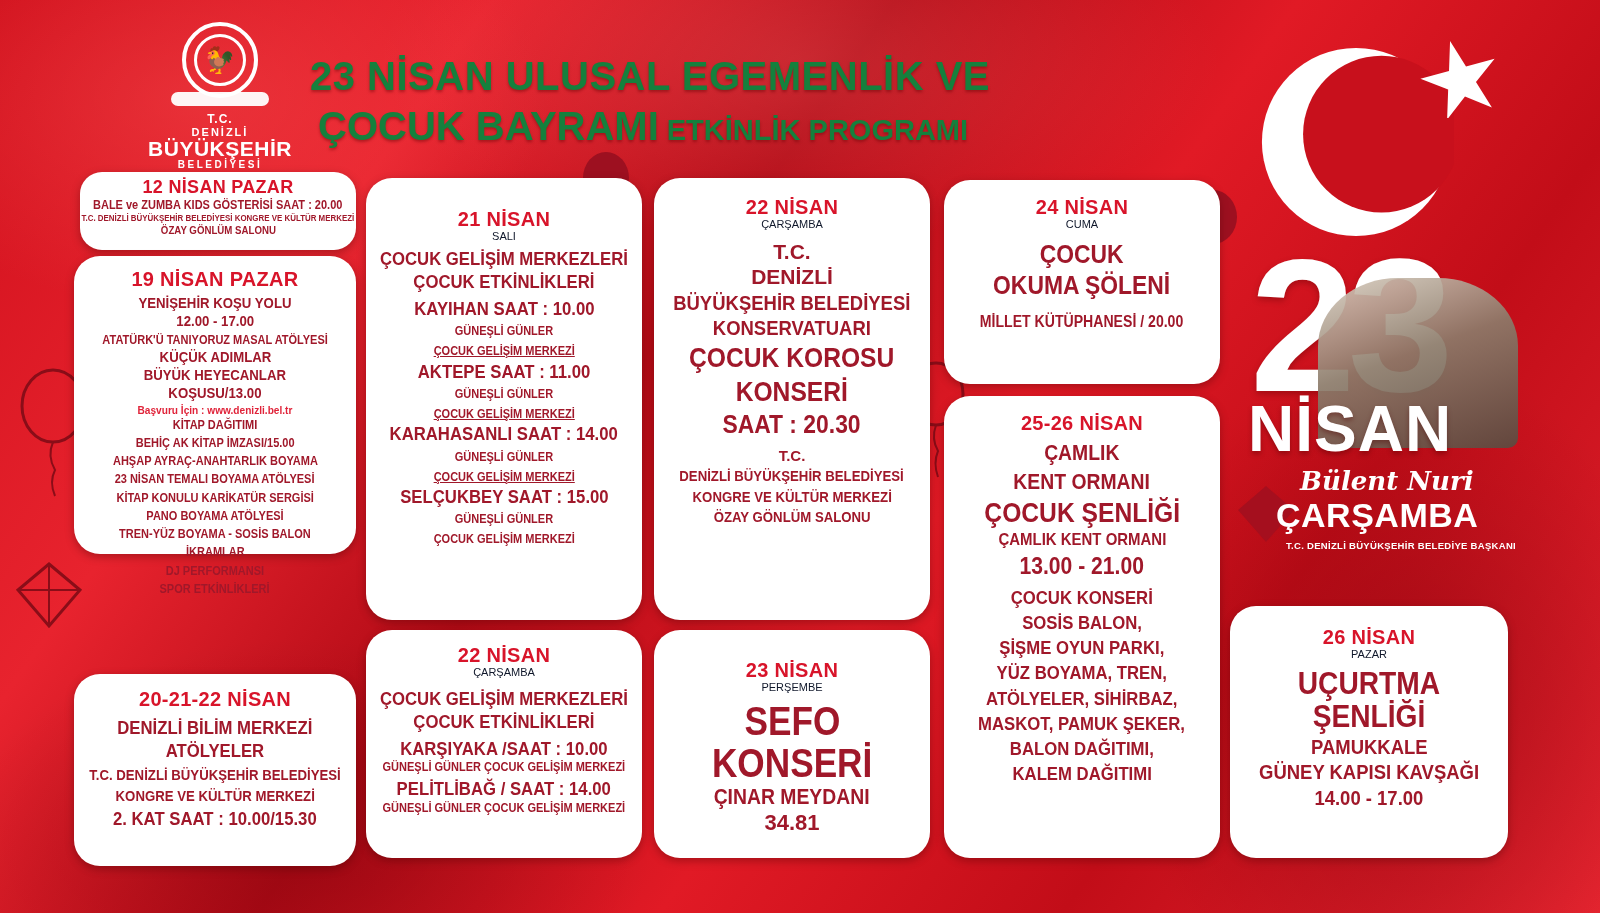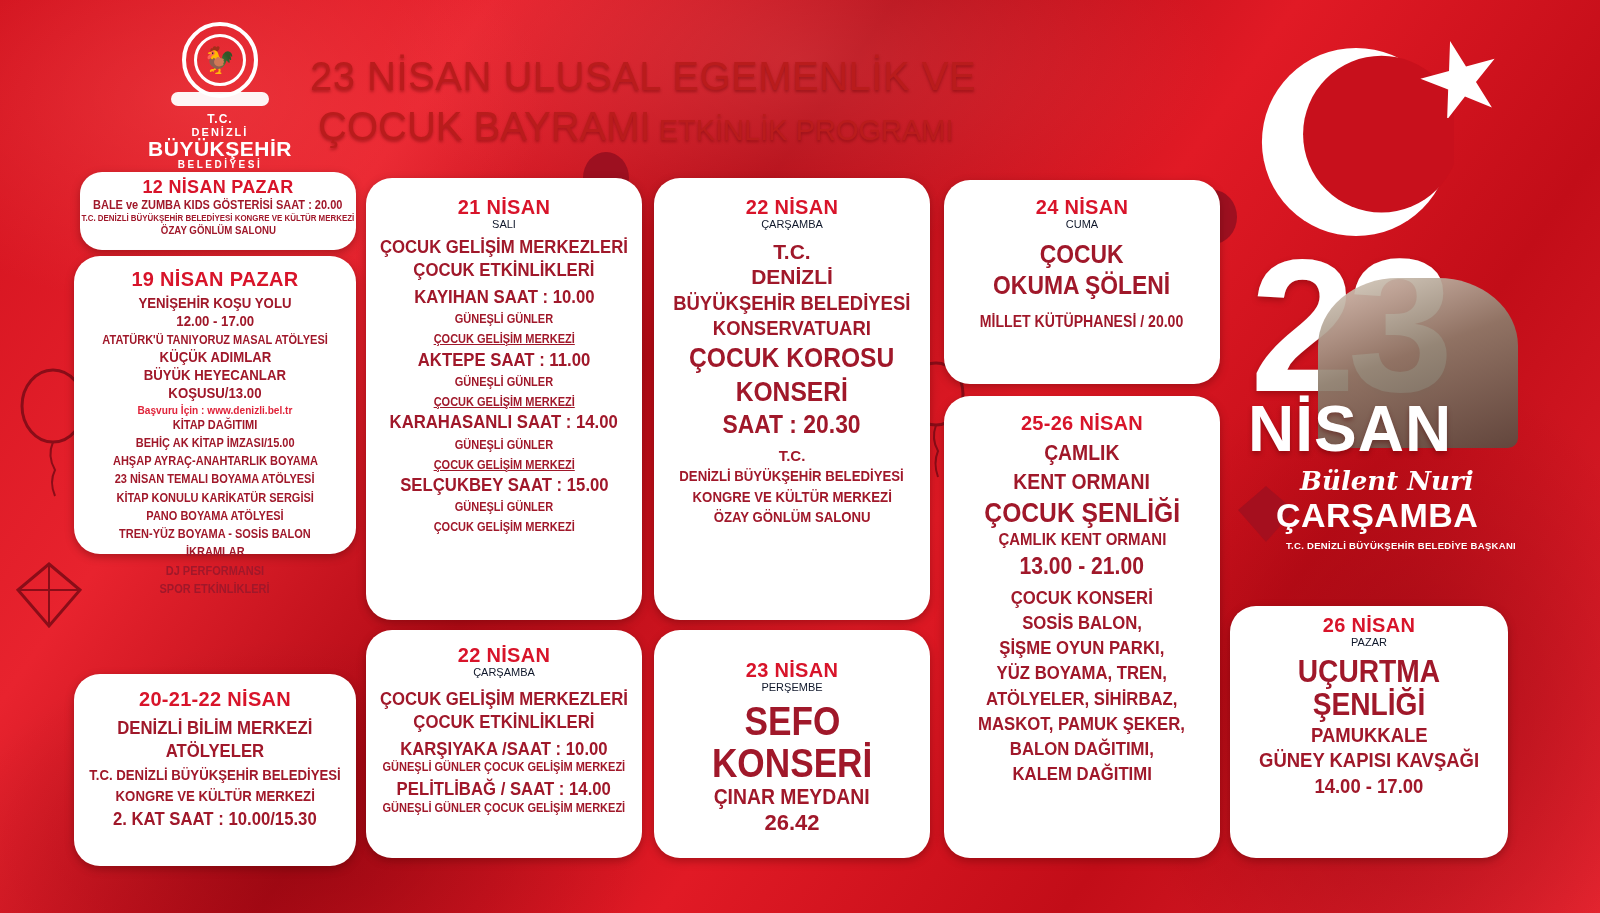--- a/index.html
+++ b/index.html
@@ -29,21 +29,21 @@
     border: 3px solid #fff; display:flex; align-items:center; justify-content:center;
     font-size: 26px; color:#fff;
   }
   .logo-base { width: 98px; height: 14px; margin: -6px auto 0; background: #fff; border-radius: 8px; opacity: .95; }
   .logo-tc { font-weight: 700; font-size: 12px; margin-top: 6px; letter-spacing: 1px; }
   .logo-denizli { font-weight: 700; font-size: 11px; letter-spacing: 2px; }
   .logo-buyuksehir { font-weight: 900; font-size: 21px; letter-spacing: 0.5px; line-height: 1; }
   .logo-belediyesi { font-weight: 700; font-size: 10px; letter-spacing: 2.5px; }
 
   .title-line1, .title-line2 {
-    color: #b91c1c; font-weight: 400; white-space: nowrap;
+    color: #15803d; font-weight: 700; white-space: nowrap;
     text-shadow: 0 2px 3px rgba(90,0,0,0.4);
   }
   .title-line1 { left: 310px; top: 54px; font-size: 40px; letter-spacing: 0.5px; }
   .title-line2 { left: 318px; top: 104px; font-size: 40px; }
   .title-line2 .small { font-size: 29px; margin-left: 8px; }
 
   
   .card {
     position: absolute; background: #fff; border-radius: 26px;
     text-align: center; color: #a01624;
@@ -175,21 +175,21 @@
 
 <div class="card" style="left:74px;top:674px;width:282px;height:192px;padding-top:14px">
   <div class="d-head">20-21-22 NİSAN</div>
   <div class="t t-l narrow" style="margin-top:6px">DENİZLİ BİLİM MERKEZİ</div>
   <div class="t t-l narrow">ATÖLYELER</div>
   <div class="t t-m narrow" style="margin-top:4px">T.C. DENİZLİ BÜYÜKŞEHİR BELEDİYESİ</div>
   <div class="t t-m narrow" style="margin-top:2px">KONGRE VE KÜLTÜR MERKEZİ</div>
   <div class="t t-l narrow" style="margin-top:2px">2. KAT SAAT : 10.00/15.30</div>
 </div>
 
-<div class="card" style="left:366px;top:178px;width:276px;height:442px;padding-top:18px">
+<div class="card" style="left:366px;top:178px;width:276px;height:442px;padding-top:30px">
   <div class="d-head">21 NİSAN</div>
   <div class="d-sub">SALI</div>
   <div class="t t-l narrow" style="margin-top:4px">ÇOCUK GELİŞİM MERKEZLERİ</div>
   <div class="t t-l narrow">ÇOCUK ETKİNLİKLERİ</div>
   <div class="t t-l narrow" style="margin-top:4px">KAYIHAN SAAT : 10.00</div>
   <div class="t t-s narrow" style="margin-top:4px">GÜNEŞLİ GÜNLER</div>
   <div class="t t-s narrow u" style="margin-top:5px">ÇOCUK GELİŞİM MERKEZİ</div>
   <div class="t t-l narrow">AKTEPE SAAT : 11.00</div>
   <div class="t t-s narrow" style="margin-top:4px">GÜNEŞLİ GÜNLER</div>
   <div class="t t-s narrow u" style="margin-top:5px">ÇOCUK GELİŞİM MERKEZİ</div>
@@ -227,21 +227,21 @@
   <div class="t t-m narrow" style="margin-top:2px">KONGRE VE KÜLTÜR MERKEZİ</div>
   <div class="t t-m narrow" style="margin-top:2px">ÖZAY GÖNLÜM SALONU</div>
 </div>
 
 <div class="card" style="left:654px;top:630px;width:276px;height:228px;padding-top:29px">
   <div class="d-head">23 NİSAN</div>
   <div class="d-sub">PERŞEMBE</div>
   <div class="t t-xxl narrow" style="margin-top:6px;font-size:40px">SEFO</div>
   <div class="t t-xxl narrow" style="font-size:40px">KONSERİ</div>
   <div class="t t-l narrow" style="font-size:22px">ÇINAR MEYDANI</div>
-  <div class="t t-l" style="font-size:22px">26.42</div>
+  <div class="t t-l" style="font-size:22px">34.81</div>
 </div>
 
 <div class="card" style="left:944px;top:180px;width:276px;height:204px;padding-top:16px">
   <div class="d-head">24 NİSAN</div>
   <div class="d-sub">CUMA</div>
   <div class="t t-xl narrow" style="margin-top:8px">ÇOCUK</div>
   <div class="t t-xl narrow">OKUMA ŞÖLENİ</div>
   <div class="t t-m narrow" style="margin-top:10px;font-size:16px">MİLLET KÜTÜPHANESİ / 20.00</div>
 </div>
 
@@ -255,21 +255,21 @@
   <div class="t t-l narrow" style="margin-top:6px">ÇOCUK KONSERİ</div>
   <div class="t t-l narrow" style="margin-top:2px">SOSİS BALON,</div>
   <div class="t t-l narrow" style="margin-top:2px">ŞİŞME OYUN PARKI,</div>
   <div class="t t-l narrow" style="margin-top:2px">YÜZ BOYAMA, TREN,</div>
   <div class="t t-l narrow" style="margin-top:2px">ATÖLYELER, SİHİRBAZ,</div>
   <div class="t t-l narrow" style="margin-top:2px">MASKOT, PAMUK ŞEKER,</div>
   <div class="t t-l narrow" style="margin-top:2px">BALON DAĞITIMI,</div>
   <div class="t t-l narrow" style="margin-top:2px">KALEM DAĞITIMI</div>
 </div>
 
-<div class="card" style="left:1230px;top:606px;width:278px;height:252px;padding-top:8px">
+<div class="card" style="left:1230px;top:606px;width:278px;height:252px;padding-top:20px">
   <div class="d-head">26 NİSAN</div>
   <div class="d-sub">PAZAR</div>
   <div class="t t-xxl narrow" style="margin-top:6px;font-size:32px">UÇURTMA</div>
   <div class="t t-xxl narrow" style="font-size:32px">ŞENLİĞİ</div>
   <div class="t t-l narrow" style="font-size:21px">PAMUKKALE</div>
   <div class="t t-l narrow" style="font-size:21px">GÜNEY KAPISI KAVŞAĞI</div>
   <div class="t t-l narrow" style="font-size:21px">14.00 - 17.00</div>
 </div>
 
 <div class="abs big23">23</div>

